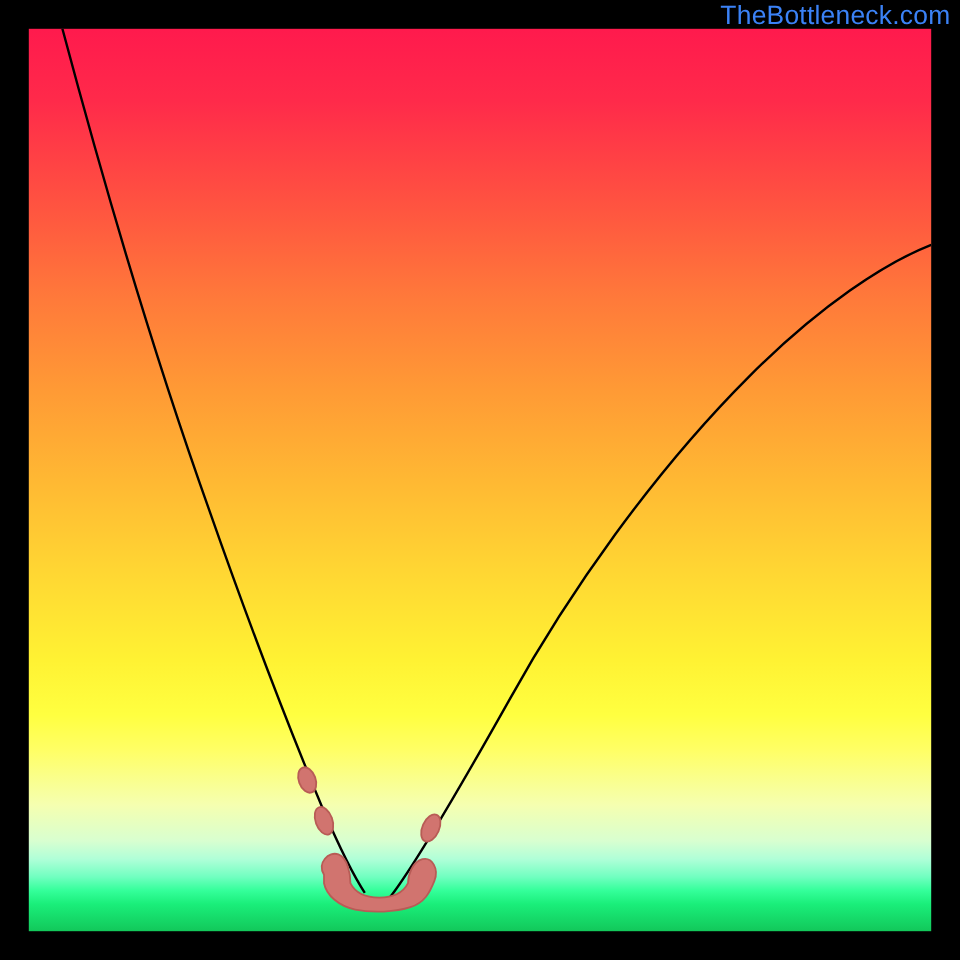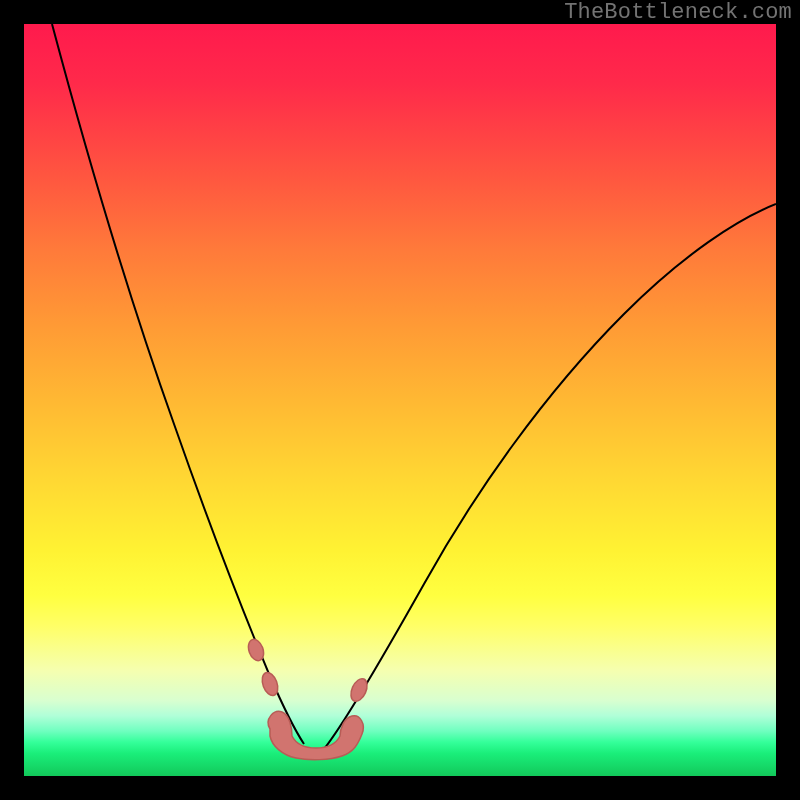--- a/index.html
+++ b/index.html
@@ -33,23 +33,23 @@
       #70ffc0 94%,
       #34ff9a 95.5%,
       #1aee7a 97%,
       #12c85a 100%
     );
   }
   .watermark {
     position: absolute;
     top: 0px;
     right: 8px;
-    font-family: Liberation Mono, monospace;
+    font-family: Liberation Sans, sans-serif;
     font-size: 22px;
-    color: #737373;
+    color: #3b82f6;
     font-weight: 500;
     letter-spacing: 0.2px;
   }
   svg.curves {
     position: absolute;
     left: 0;
     top: 0;
     width: 752px;
     height: 752px;
   }

